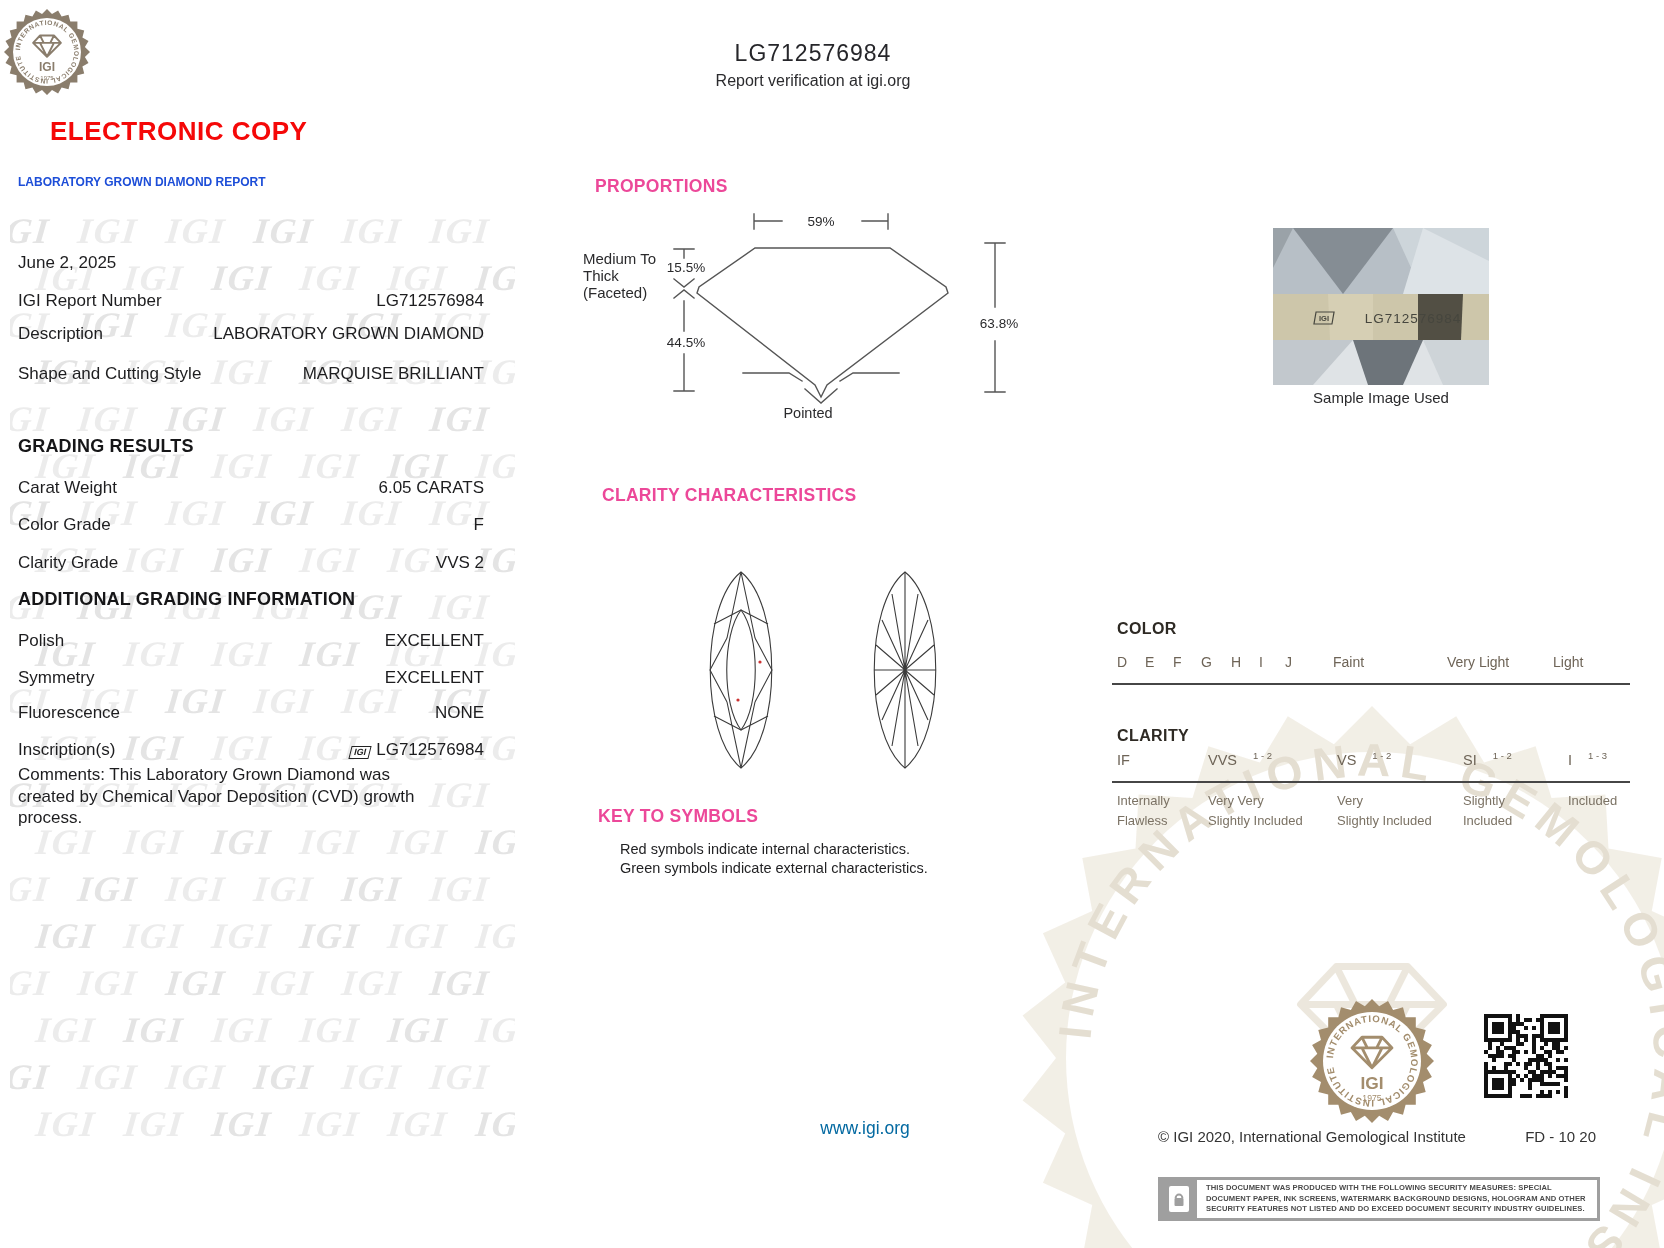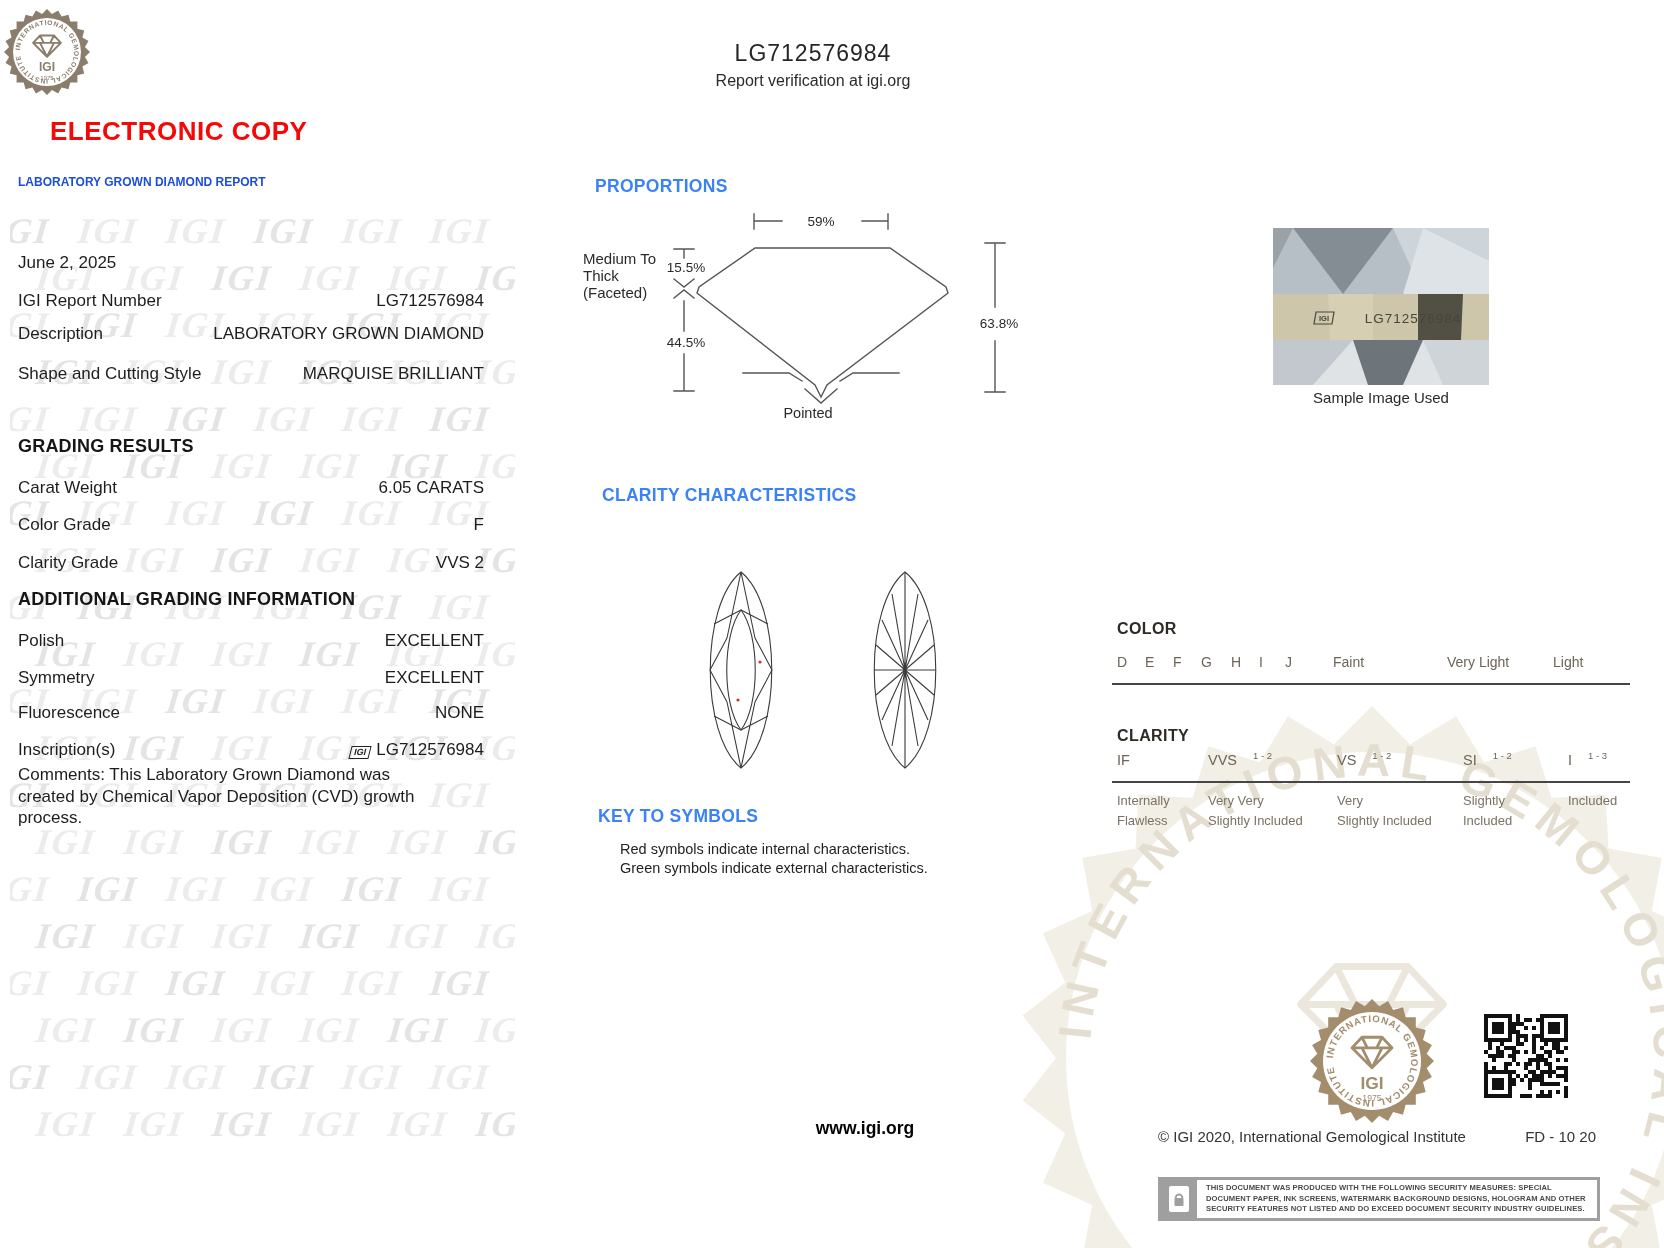--- a/index.html
+++ b/index.html
@@ -22,35 +22,35 @@
   .sechead{position:absolute;left:18px;font-size:18px;font-weight:700;color:#161618;letter-spacing:.2px}
   .comments{position:absolute;left:18px;top:764px;width:470px;font-size:17px;line-height:21.5px;color:#1d1d1f}
   .insc-glyph{display:inline-block;border:1.6px solid #222;transform:skewX(-14deg);
               font-size:9px;font-weight:700;line-height:11px;padding:0 3px;margin-right:6px;color:#222}
   
   #wm-left{position:absolute;left:10px;top:210px;width:505px;height:935px;overflow:hidden;z-index:0}
   .wm-igi{position:absolute;font-family:"Liberation Serif",serif;font-style:italic;font-weight:700;
           font-size:36px;color:#ececec;letter-spacing:2px;transform:skewX(-6deg);user-select:none}
   .front{z-index:2}
   
-  .blockhead{position:absolute;font-size:17.5px;font-weight:700;color:#3b82f6;letter-spacing:.3px}
+  .blockhead{position:absolute;font-size:17.5px;font-weight:700;color:#ec4899;letter-spacing:.3px}
   .girdle-label{position:absolute;left:583px;top:250px;font-size:15px;line-height:17px;color:#2a2a2c}
   .keylines{position:absolute;left:620px;top:840px;font-size:14.5px;line-height:19px;color:#232325}
   .sample-cap{position:absolute;left:1273px;top:389px;width:216px;text-align:center;font-size:15px;color:#2a2a2c}
   svg text{font-family:"Liberation Sans",sans-serif}
   
   .scale-head{position:absolute;font-size:16px;font-weight:700;color:#2e2a24;letter-spacing:.4px}
   .cletter{position:absolute;top:654px;font-size:14px;color:#6e6457}
   .divider{position:absolute;left:1112px;width:518px;height:2px;background:#464646}
   .ccode{position:absolute;top:750px;font-size:14.5px;color:#6e6457}
   .ccode sup{font-size:9.5px;margin-left:16px}
   .cdesc{position:absolute;top:791px;font-size:13px;line-height:20px;color:#7b7264;white-space:pre-line}
   
   .site{position:absolute;left:800px;top:1118px;width:130px;text-align:center;
-        font-size:17.5px;font-weight:700;color:#000000}
+        font-size:17.5px;font-weight:400;color:#0369a1}
   .copyright{position:absolute;left:1158px;top:1128px;font-size:15px;color:#333}
   .formcode{position:absolute;left:1500px;top:1128px;width:96px;text-align:right;font-size:15px;color:#333}
   #secbox{position:absolute;left:1158px;top:1177px;width:442px;height:44px;box-sizing:border-box;
           border:3px solid #9f9f9f;background:#fff;display:flex;align-items:stretch}
   #secbox .icon{width:36px;background:#9f9f9f;flex:0 0 36px;display:flex;align-items:center;justify-content:center}
   #secbox .sectext{flex:1;padding:3px 8px 0 9px;font-size:7.6px;line-height:10.5px;color:#4a4a4a;
                    font-weight:600;letter-spacing:.1px}
 </style>
 </head>
 <body>

